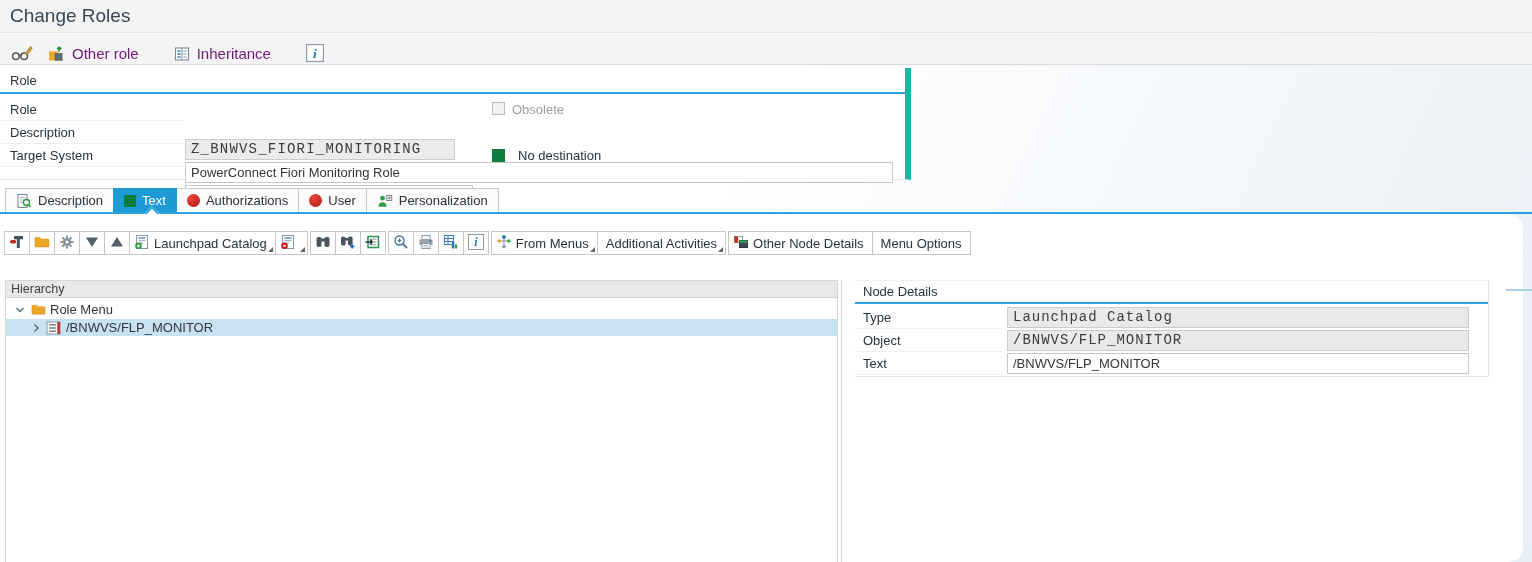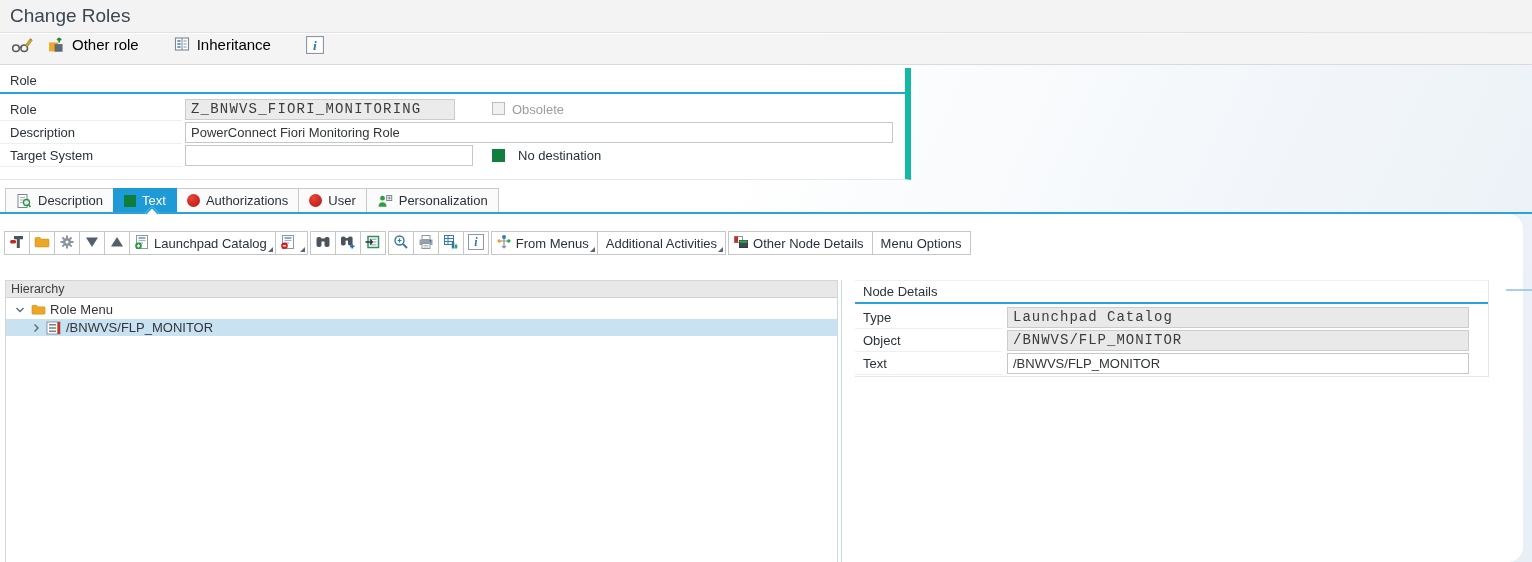--- a/index.html
+++ b/index.html
@@ -10,31 +10,31 @@
     color:#32363a;
     background:linear-gradient(115deg,#ffffff 45%,#f2f6fa 75%,#e9eff6 100%);
   }
   
   .titlebar{position:absolute;top:0;left:0;right:0;height:33px;background:#f3f3f3;
     border-bottom:1px solid #e2e2e2;display:flex;align-items:center;padding-left:10px;}
   .titlebar .title{font-size:19px;color:#3a4752;}
   
   .appbar{position:absolute;top:34px;left:0;right:0;height:31px;background:#f4f4f4;
     border-bottom:1px solid #dadada;display:flex;align-items:center;padding-left:7px;font-size:15px;}
-  .appbtn{display:flex;align-items:flex-start;gap:7px;background:transparent;border:none;
-    font-size:15px;color:#000000;cursor:default;height:26px;padding:0 4px;font-family:inherit;}
+  .appbtn{display:flex;align-items:flex-end;gap:7px;background:transparent;border:none;
+    font-size:15px;color:#701a75;cursor:default;height:26px;padding:0 4px;font-family:inherit;}
   
   .role-panel{position:absolute;top:68px;left:0;width:911px;height:112px;background:#fff;
     border-right:6px solid #14b8a6;border-bottom:1px solid #e7e7e7;}
   .group-title{position:absolute;top:5px;left:10px;font-size:13px;color:#29323a;}
   .group-underline{position:absolute;top:24px;left:0;width:100%;height:2px;background:#2aa3dc;}
   .r-label{position:absolute;left:0;width:182px;height:22px;line-height:22px;padding-left:10px;
     border-bottom:1px solid #efefef;font-size:13px;color:#29323a;}
   .field{position:absolute;height:21px;border:1px solid #c6c6c6;background:#fff;font-size:13px;
-    padding:0 5px;font-family:inherit;color:#32363a;}
+    padding:0 5px;font-family:inherit;color:#32363a;margin-top:40px;}
   .field.ro{background:#ebebeb;border-color:#cccccc;font-family:"Liberation Mono",monospace;
     font-size:14px;letter-spacing:1.2px;line-height:19px;color:#3c3c3c;}
   .checkbox{position:absolute;left:492px;top:3px;width:13px;height:13px;border:1px solid #bcbcbc;background:#f1f1f1;}
   .dim-label{position:absolute;left:512px;top:0;line-height:21px;font-size:13px;color:#9d9d9d;}
   .green-square{position:absolute;left:492px;top:4px;width:13px;height:13px;background:#107e3e;}
   .plain-label{position:absolute;left:518px;top:0;line-height:21px;font-size:13px;color:#29323a;}
   .rrow{position:absolute;left:0;width:100%;height:22px;}
   
   .tabstrip{position:absolute;top:188px;left:5px;height:25px;display:flex;z-index:2;}
   .tab{display:flex;align-items:center;gap:6px;padding:0 10px;border:1px solid #c9c9c9;

